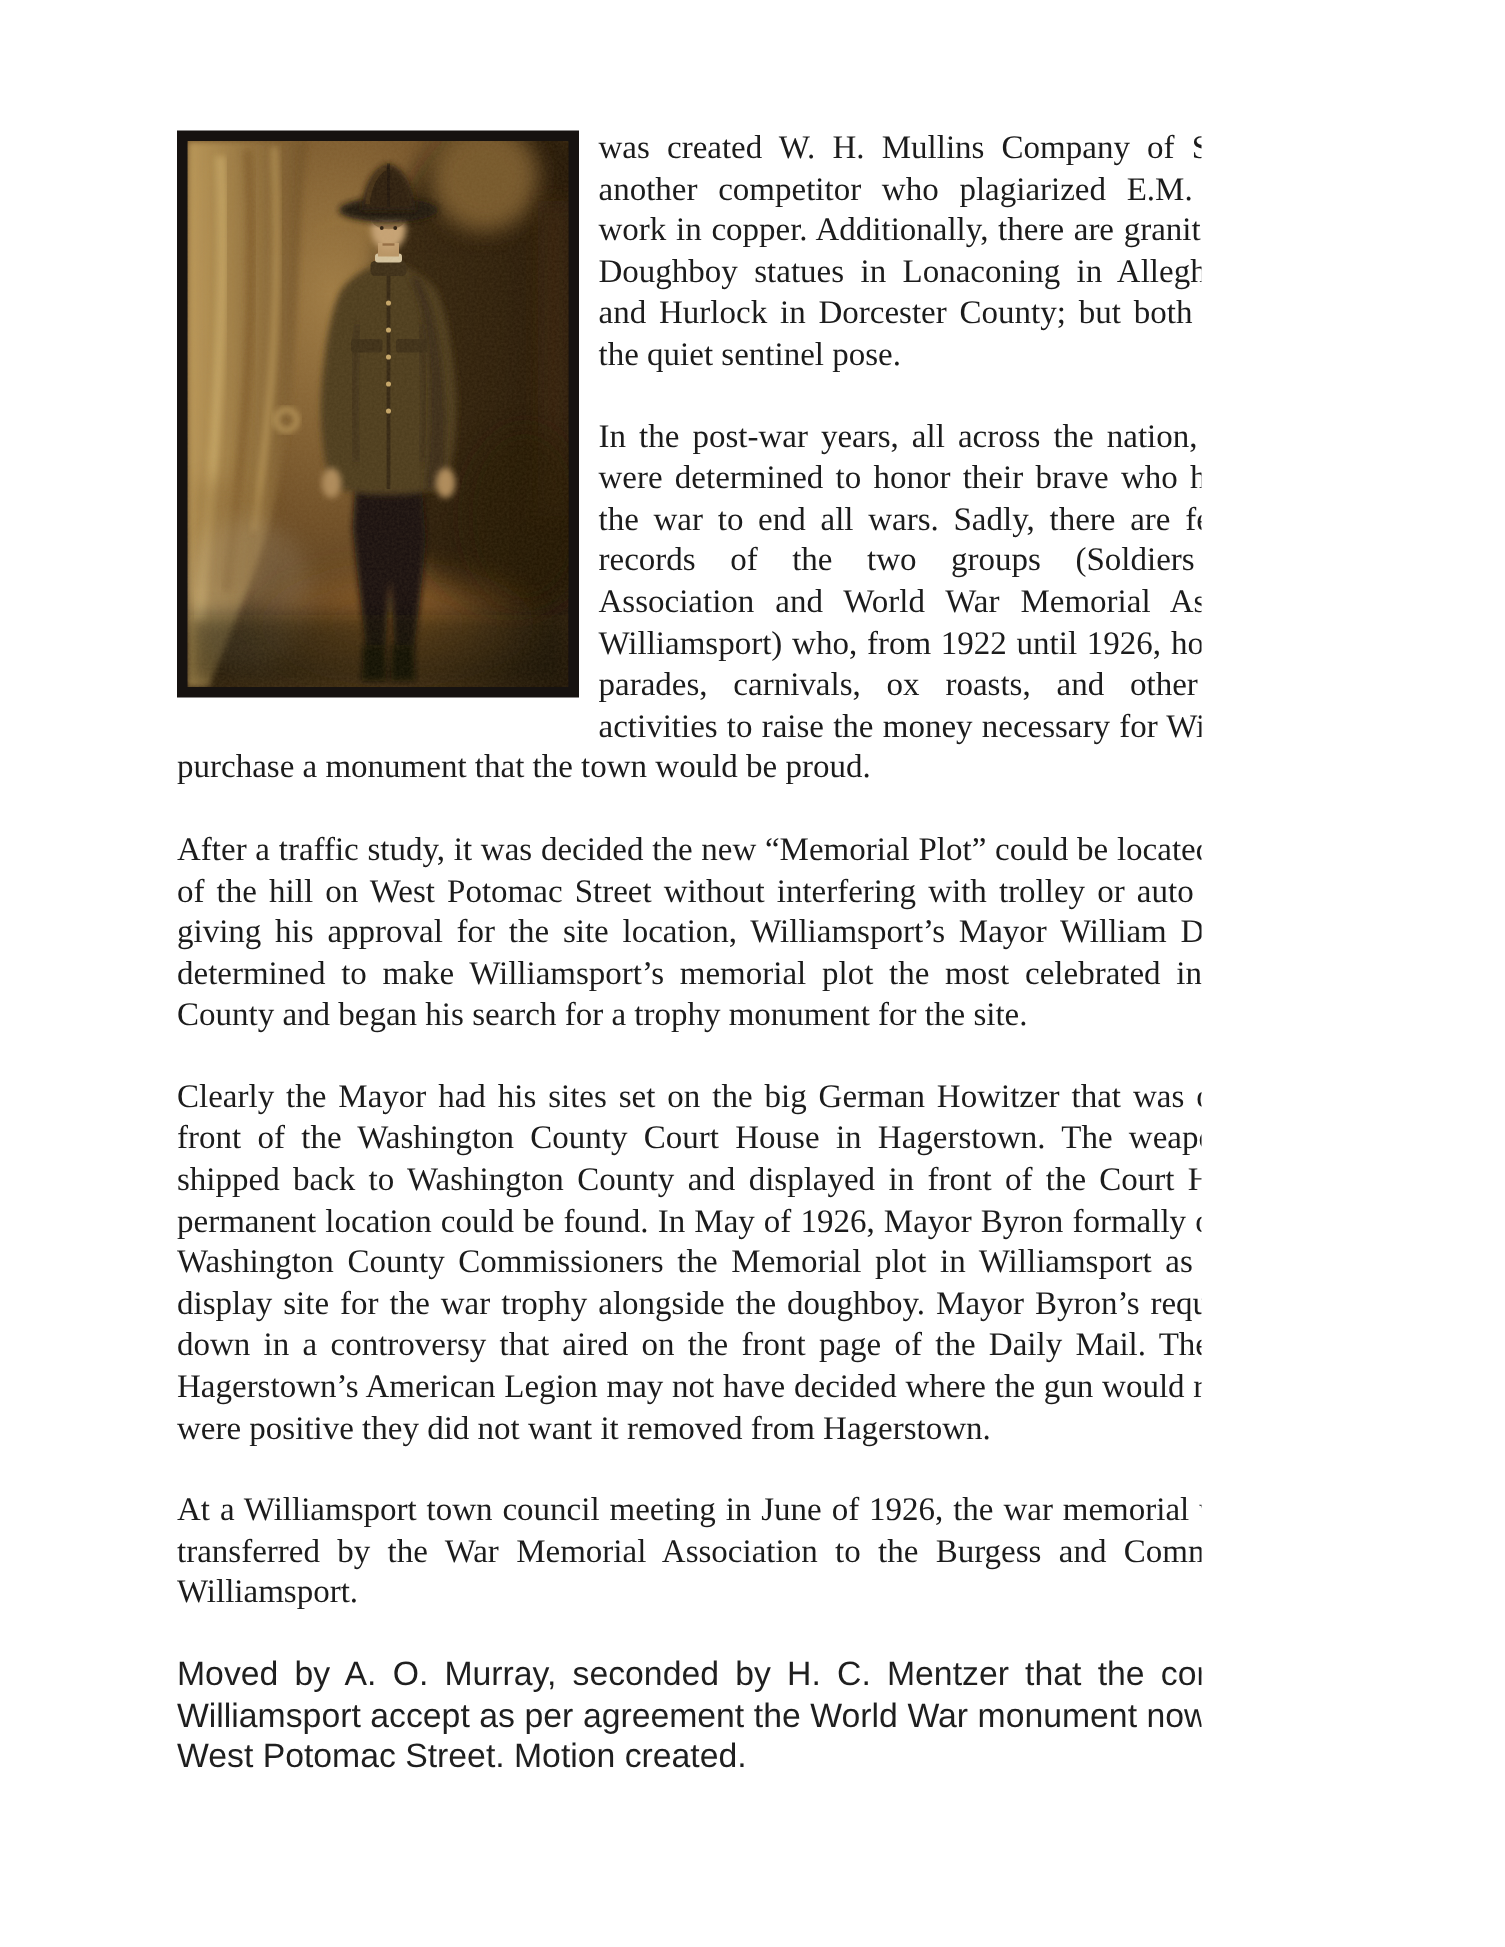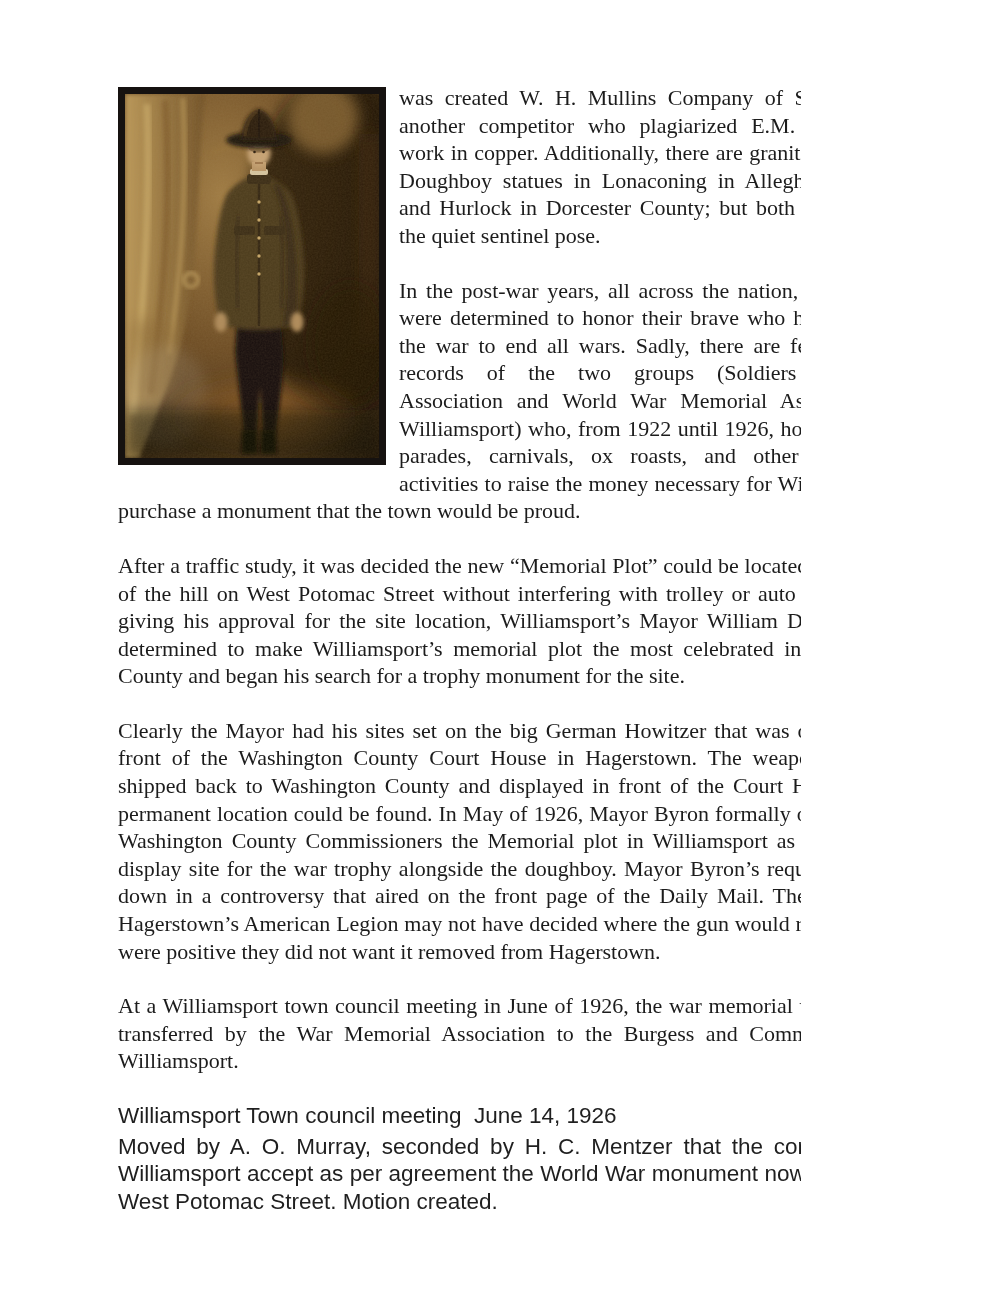--- a/index.html
+++ b/index.html
@@ -146,18 +146,17 @@
       </svg>
     </figure>
 
     <p class="body-par first">was created W. H. Mullins Company of Salem, Ohio, another competitor who plagiarized E.M. Viquesney’s work in copper. Additionally, there are granite and marble Doughboy statues in Lonaconing in Allegheny County, and Hurlock in Dorcester County; but both are posed in the quiet sentinel pose.</p>
     <p class="body-par">In the post-war years, all across the nation, small towns were determined to honor their brave who had fought in the war to end all wars. Sadly, there are few surviving records of the two groups (Soldiers Monument Association and World War Memorial Association of Williamsport) who, from 1922 until 1926, hosted bazaars, parades, carnivals, ox roasts, and other community activities to raise the money necessary for Williamsport to purchase a monument that the town would be proud.</p>
     <p class="body-par">After a traffic study, it was decided the new “Memorial Plot” could be located on the crest of the hill on West Potomac Street without interfering with trolley or auto traffic. After giving his approval for the site location, Williamsport’s Mayor William D. Byron was determined to make Williamsport’s memorial plot the most celebrated in Washington County and began his search for a trophy monument for the site.</p>
     <p class="body-par">Clearly the Mayor had his sites set on the big German Howitzer that was on display in front of the Washington County Court House in Hagerstown. The weapon had been shipped back to Washington County and displayed in front of the Court House until a permanent location could be found. In May of 1926, Mayor Byron formally offered to the Washington County Commissioners the Memorial plot in Williamsport as a permanent display site for the war trophy alongside the doughboy.  Mayor Byron’s request was shot down in a controversy that aired on the front page of the Daily Mail. The veterans of Hagerstown’s American Legion may not have decided where the gun would rest– but they were positive they did not want it removed from Hagerstown.</p>
     <p class="body-par">At a Williamsport town council meeting in June of 1926, the war memorial was formally transferred by the War Memorial Association to the Burgess and Commissioners of Williamsport.</p>
 
     <section class="minutes">
-      <p class="minutes-heading">Williamsport Town council meeting  June 14, 1926</p>
       <p class="minutes-body">Moved by A. O. Murray, seconded by H. C. Mentzer that the corporation of Williamsport accept as per agreement the World War monument now located on West Potomac Street. Motion created.</p>
     </section>
 
   </div>
 </div>
 
 </body></html>

